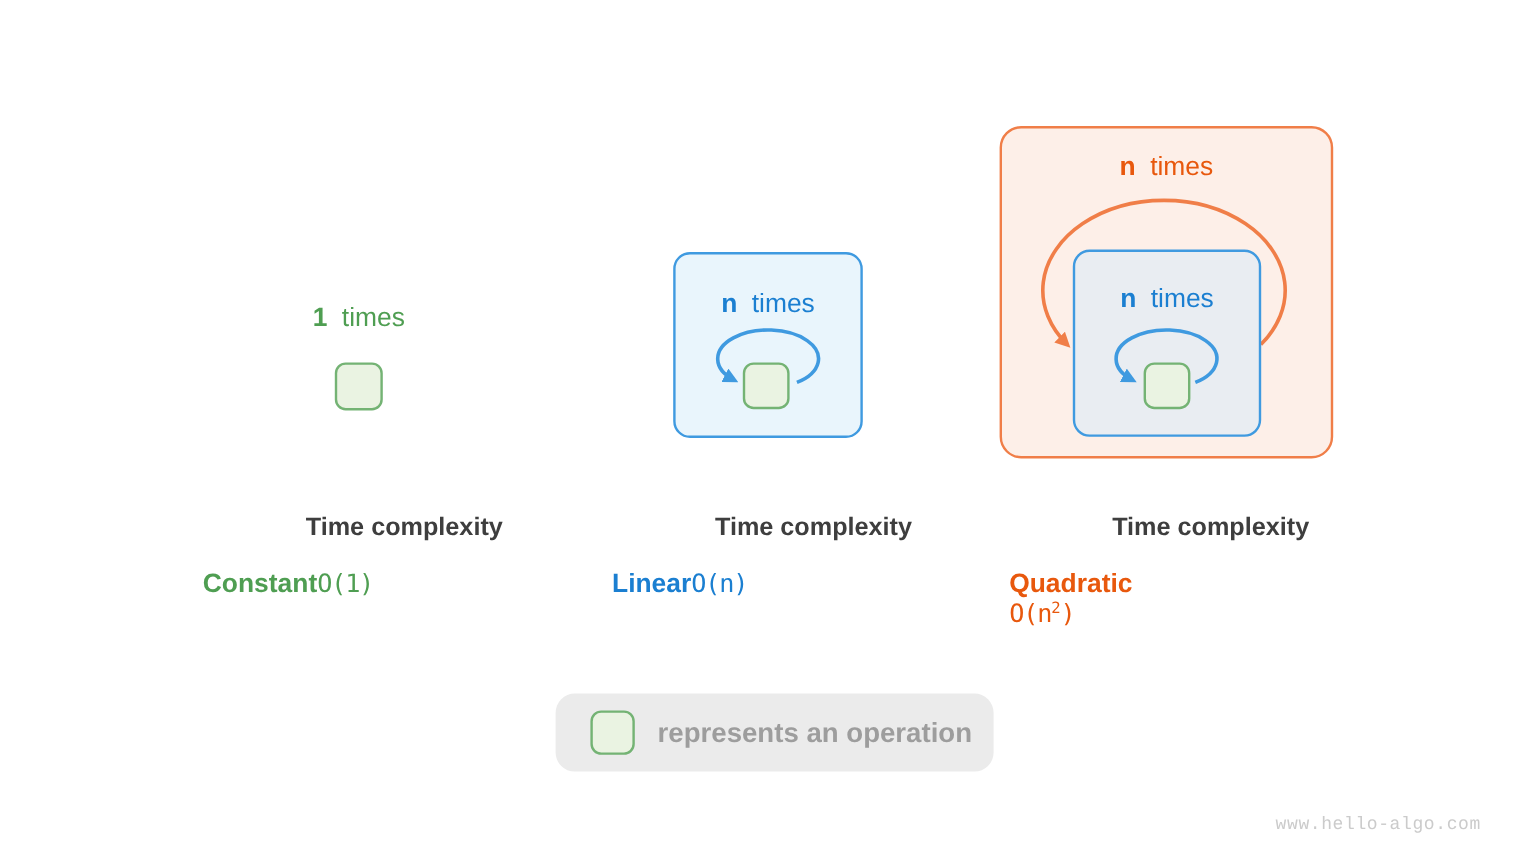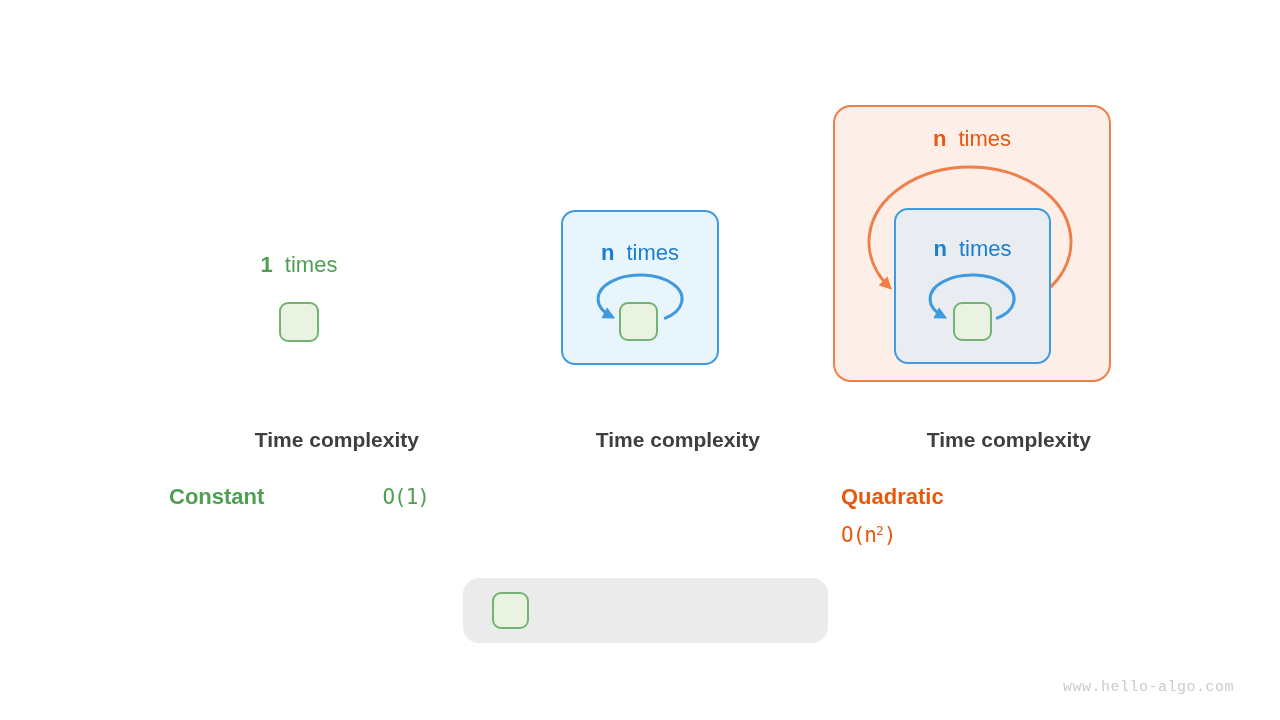--- a/index.html
+++ b/index.html
@@ -64,27 +64,25 @@
     text-align: right;
     font-size: 21px;
     font-weight: 700;
     color: var(--title_text, #3e3e3e);
     z-index: 6;
   }
   .tc-value {
     position: absolute;
     width: 260px;
     display: flex;
-    justify-content: space-between;
+    justify-content: flex-start;
     align-items: baseline;
-    gap: 13px;
     font-size: 22px;
     font-weight: 700;
     z-index: 6;
-    margin-top: 11px;
   }
   .tc-value.green  { color: var(--green_text, #4f9e52); }
   .tc-value.blue   { color: var(--blue_text, #1b7fd1); }
   .tc-value.orange { color: var(--orange_text, #e8580d); flex-direction: column; }
   .mono {
     font-family: "DejaVu Sans Mono", monospace;
     font-size: 21px;
     font-weight: 400;
     letter-spacing: -1px;
   }
@@ -187,24 +185,29 @@
   </svg>
 
   <div class="tc-title" style="left:179px; top:428px;">Time complexity</div>
   <div class="tc-title" style="left:520px; top:428px;">Time complexity</div>
   <div class="tc-title" style="left:851px; top:428px;">Time complexity</div>
 
   <div class="tc-value green" style="left:169px; top:473px;">
     <span>Constant</span>
     <span class="mono">O(1)</span>
   </div>
+  <div class="tc-value blue" style="left:510px; top:473px;">
+    <span>Linear</span>
+    <span class="mono">O(n)</span>
+  </div>
   <div class="tc-value orange" style="left:841px; top:473px;">
     <span>Quadratic</span>
     <span class="mono"><span>O(n</span><span class="sup">2</span><span>)</span></span>
   </div>
 
   <div class="legend">
     <div class="op-box-inline"></div>
+    <div class="legend-text">represents an operation</div>
   </div>
 
   <div class="watermark">www.hello-algo.com</div>
 
 </div>
 
 </body></html>

